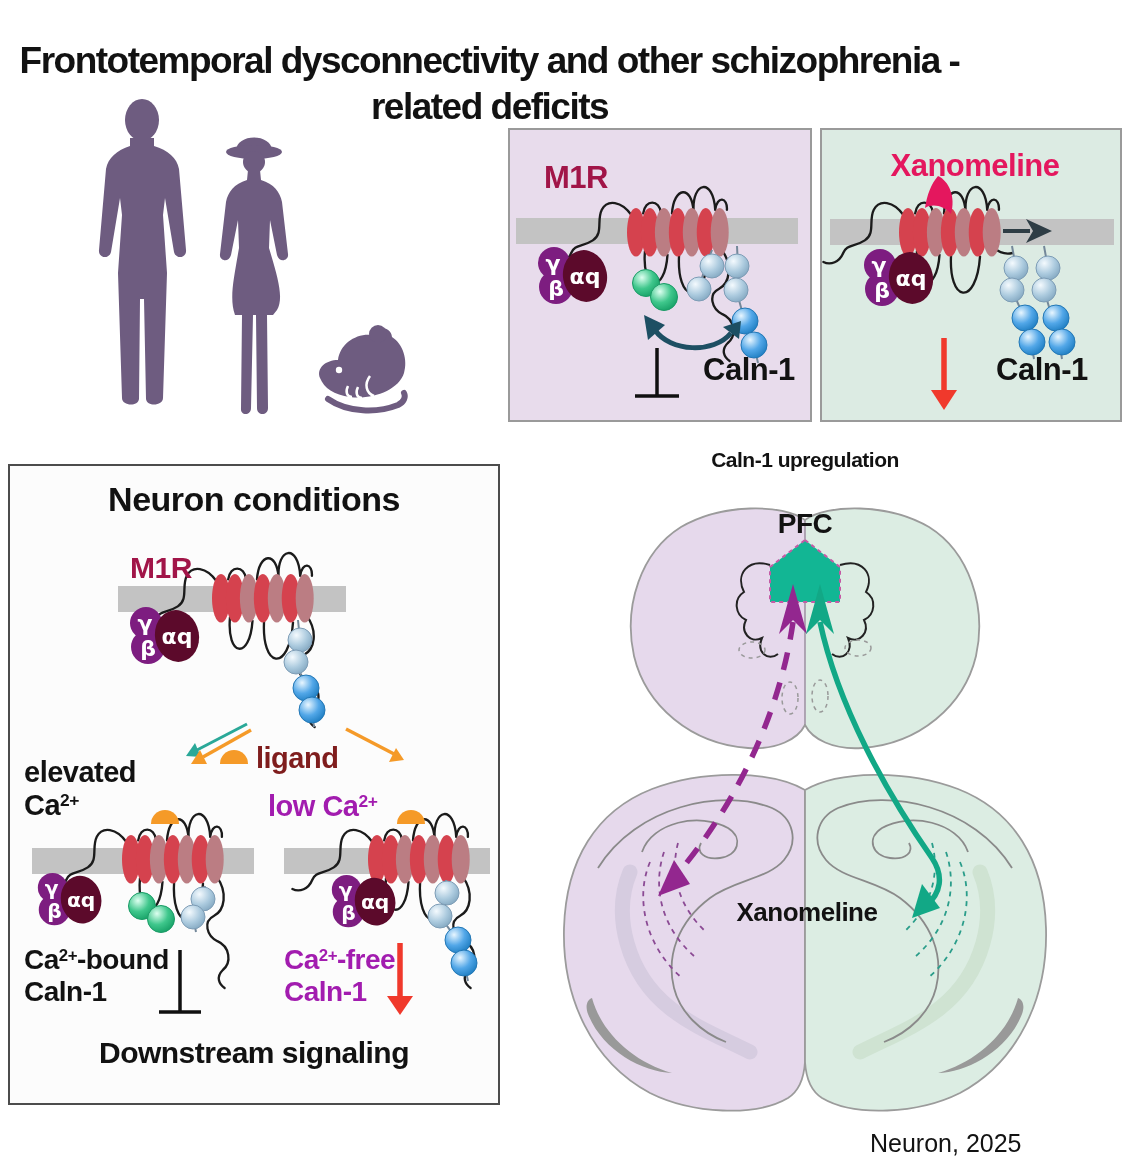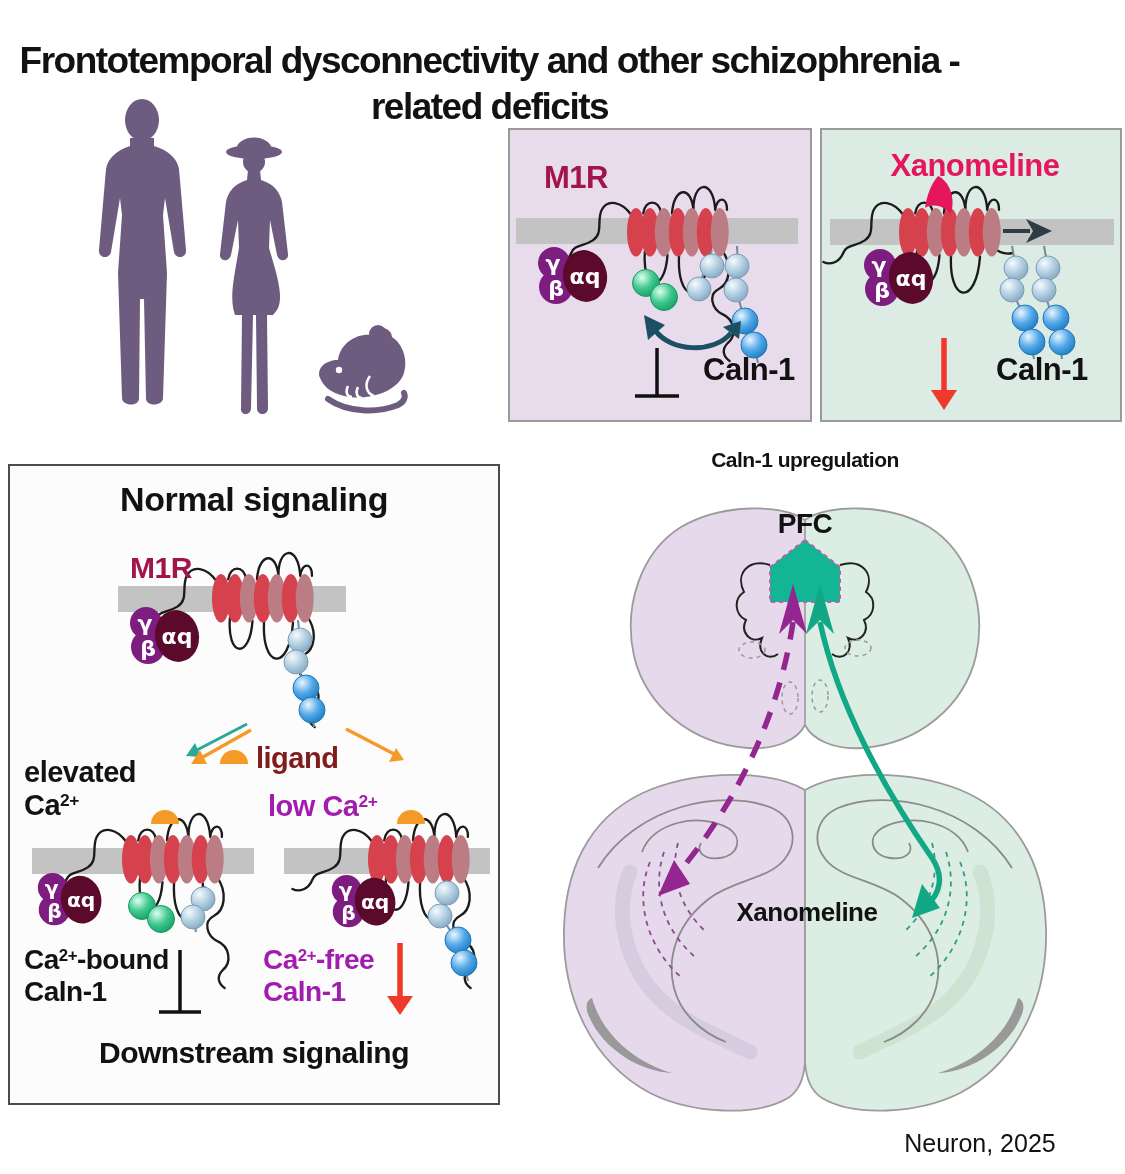--- a/index.html
+++ b/index.html
@@ -5,21 +5,21 @@
   html,body{margin:0;padding:0;background:#ffffff}
   #canvas{position:relative;width:1125px;height:1174px;background:#ffffff;overflow:hidden;
           font-family:"Liberation Sans",sans-serif}
   #art{position:absolute;left:0;top:0}
   .panel{position:absolute;box-sizing:border-box}
   #panel-m1r{left:508px;top:128px;width:304px;height:294px;background:#e8dcec;border:2px solid #9a9a9a}
   #panel-xano{left:820px;top:128px;width:302px;height:294px;background:#dcebe3;border:2px solid #9a9a9a}
   #panel-normal{left:8px;top:464px;width:492px;height:641px;background:#fcfcfc;border:2px solid #4c4c4c}
   .lbl{position:absolute;font-weight:bold;color:#121212;letter-spacing:-0.5px;white-space:nowrap;line-height:1.13}
   .center{text-align:center}
-  .right{text-align:center}
+  .right{text-align:left}
   .crimson{color:#a11548}
   .pink{color:#e4175e}
   .orange{color:#7f1d1d}
   .blue{color:#a21caf}
   sup{font-size:60%;position:relative;top:-0.5em;vertical-align:baseline}
   
   .mem{fill:#c3c3c3}
   .hx-f{fill:#d5424e}
   .hx-b{fill:#bb7d83}
   .loops{stroke:#1b1b1b;stroke-width:2.6;fill:none;stroke-linecap:round}
@@ -280,39 +280,39 @@
     <span>Frontotemporal dysconnectivity and other schizophrenia -</span><br>
     <span>related deficits</span>
   </div>
 
   <div class="lbl crimson" style="left:544px;top:160px;font-size:31px">M1R</div>
   <div class="lbl" style="left:703px;top:352px;font-size:31px">Caln-1</div>
 
   <div class="lbl pink center" style="left:860px;top:148px;width:230px;font-size:31px">Xanomeline</div>
   <div class="lbl" style="left:996px;top:352px;font-size:31px">Caln-1</div>
 
-  <div class="lbl center" style="left:8px;top:480px;width:492px;font-size:34px">Normal signaling</div>
+  <div class="lbl center" style="left:8px;top:480px;width:492px;font-size:34px">Neuron conditions</div>
   <div class="lbl crimson" style="left:130px;top:551px;font-size:30px">M1R</div>
   <div class="lbl orange" style="left:256px;top:742px;font-size:29px">ligand</div>
 
   <div class="lbl" style="left:24px;top:756px;font-size:29px">
     <span>elevated</span><br>
     <span>Ca</span><sup>2+</sup>
   </div>
 
   <div class="lbl blue" style="left:268px;top:790px;font-size:29px">
     <span>low Ca</span><sup>2+</sup>
   </div>
 
   <div class="lbl" style="left:24px;top:944px;font-size:28px">
     <span>Ca</span><sup>2+</sup><span>-bound</span><br>
     <span>Caln-1</span>
   </div>
 
-  <div class="lbl blue" style="left:263px;top:944px;font-size:28px">
+  <div class="lbl blue" style="left:284px;top:944px;font-size:28px">
     <span>Ca</span><sup>2+</sup><span>-free</span><br>
     <span>Caln-1</span>
   </div>
 
   <div class="lbl center" style="left:8px;top:1036px;width:492px;font-size:30px">Downstream signaling</div>
 
   <div class="lbl center" style="left:600px;top:448px;width:410px;font-size:21px">Caln-1 upregulation</div>
   <div class="lbl center" style="left:760px;top:508px;width:90px;font-size:28px">PFC</div>
   <div class="lbl center" style="left:712px;top:898px;width:190px;font-size:26px">Xanomeline</div>
 

